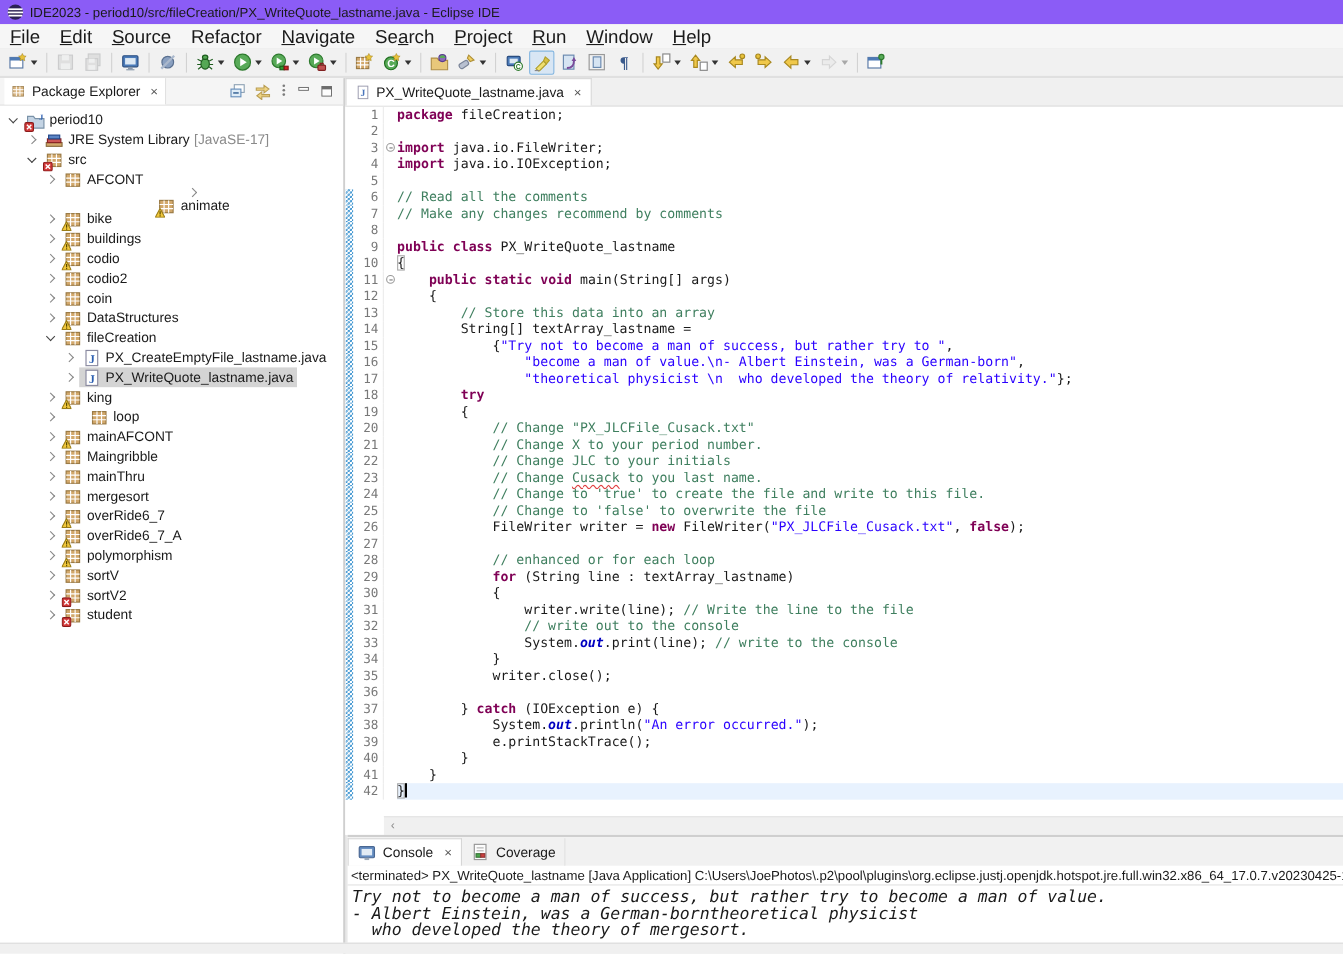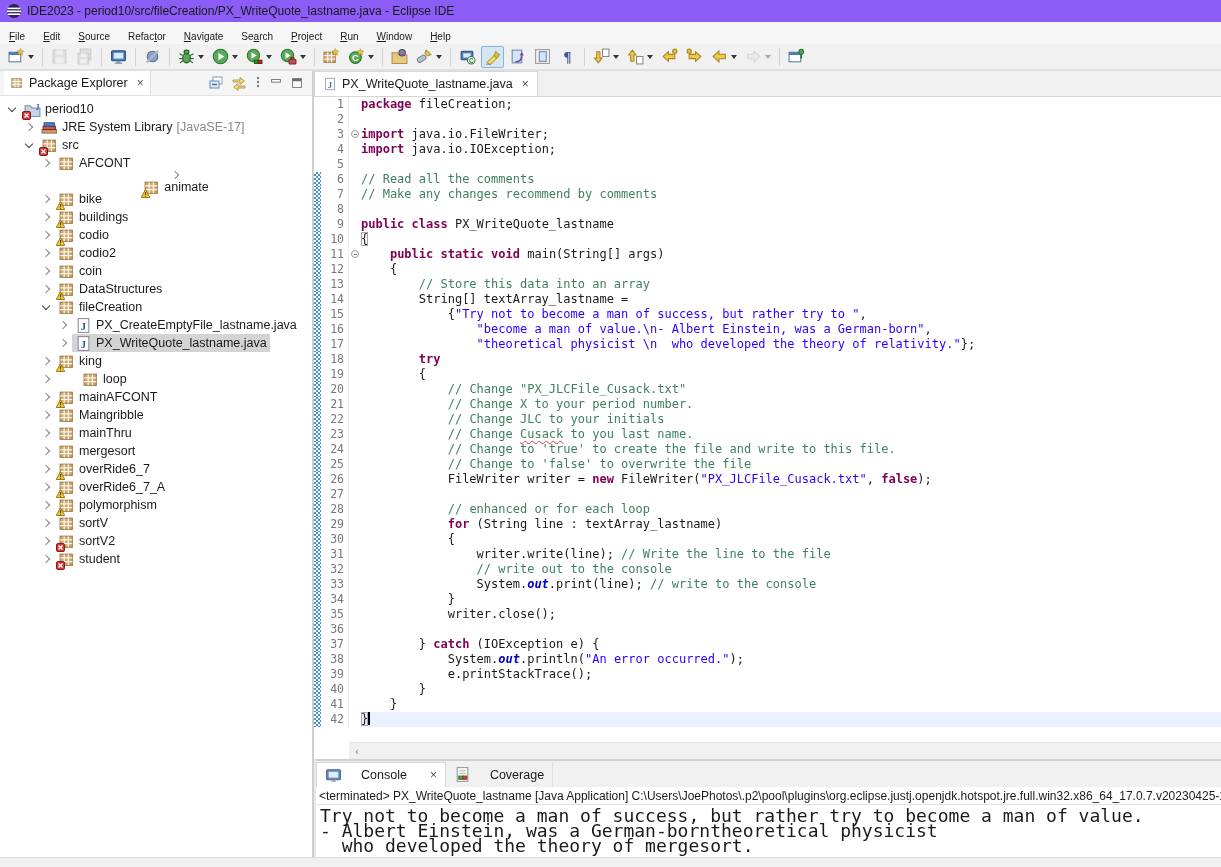--- a/index.html
+++ b/index.html
@@ -8,21 +8,21 @@
     --selection-bg:#d4d4d4; --panel-bg:#f1f1f1;
   }
   *{margin:0;padding:0;box-sizing:border-box;}
   html,body{width:1221px;height:867px;overflow:hidden;background:#fff;
     font-family:"Liberation Sans",sans-serif;color:#1a1a1a;}
   .app{position:relative;width:1221px;height:867px;background:#e8e8e8;}
 
   
   .titlebar{height:22px;background:#8b5cf6;display:flex;align-items:center;padding-left:6px;font-size:12px;}
   .titlebar .win-icon{width:16px;height:16px;margin-right:5px;display:inline-flex;}
-  .menubar{height:22px;background:#f6f6f6;display:flex;align-items:flex-end;font-size:10px;}
+  .menubar{height:22px;background:#f6f6f6;display:flex;align-items:flex-start;font-size:17px;}
   .menu-item{padding:2px 9px;cursor:default;}
   .menu-item u{text-decoration:underline;}
   .toolbar{height:27px;background:var(--panel-bg);display:flex;align-items:center;padding-left:4px;border-bottom:2px solid #e0e0e0;}
   .tbtn{height:22px;display:inline-flex;align-items:center;padding:0 2px;margin:0 1px;border:1px solid transparent;border-radius:2px;}
   .tbtn.disabled{opacity:.38;filter:grayscale(90%);}
   .tbtn.toggled{background:#d8e6f4;border-color:#84b6e0;}
   .tbtn svg{display:block;}
   .dd{width:0;height:0;border-left:3.5px solid transparent;border-right:3.5px solid transparent;border-top:4px solid #333;margin-left:3px;}
   .tsep{width:1px;height:18px;background:#d2d2d2;margin:0 4px;}
 
@@ -72,24 +72,24 @@
   .seg-cmw{color:var(--comment);text-decoration:underline wavy #e04040;text-decoration-thickness:1px;text-underline-offset:2px;}
   .seg-fd{color:var(--static-field);font-style:italic;font-weight:bold;}
   .seg-br{outline:1px solid #a8a8a8;outline-offset:-1px;}
   .cursor{display:inline-block;width:1.3px;height:13px;background:#000;vertical-align:-2px;}
   .hscroll{position:absolute;left:35px;right:0;bottom:0;height:17px;background:#f0f0f0;border-top:1px solid #e3e3e3;display:flex;align-items:center;color:#8a8a8a;font-size:11px;}
   .harrow{width:16px;text-align:center;font-family:"Liberation Sans",sans-serif;}
 
   
   .bottom{position:absolute;left:316px;right:0;top:759px;height:98px;background:#fff;border-top:2px solid #cfcfcf;display:flex;flex-direction:column;}
   .ctabs{height:26px;background:var(--panel-bg);display:flex;align-items:flex-end;font-size:12.5px;}
-  .ctab{height:25px;display:flex;align-items:center;gap:19px;padding:0 8px;border-right:1px solid #e1e1e1;}
+  .ctab{height:25px;display:flex;align-items:center;gap:6px;padding:0 8px;border-right:1px solid #e1e1e1;}
   .ctab.active{background:#fff;border:1px solid #d6d6d6;border-bottom:none;}
   .cstatus{height:18px;font-size:12px;display:flex;align-items:center;padding:0 3px;white-space:nowrap;overflow:hidden;border-bottom:1px solid #e1e1e1;}
-  .cout{flex:1;font-family:"DejaVu Sans Mono","Liberation Mono",monospace;font-size:18px;line-height:15px;padding:3px 4px;white-space:pre;overflow:hidden;}
+  .cout{flex:1;font-family:"DejaVu Sans Mono","Liberation Mono",monospace;font-size:15px;line-height:15px;padding:3px 4px;white-space:pre;overflow:hidden;font-style:italic;}
   .statusbar{position:absolute;left:0;right:0;bottom:0;height:10px;background:#f0f0f0;border-top:1px solid #dcdcdc;}
 </style>
 </head>
 <body>
 
 <div class="app">
 
   <div class="titlebar">
     <span class="win-icon">
       <svg width="16" height="16" viewBox="0 0 16 16">

